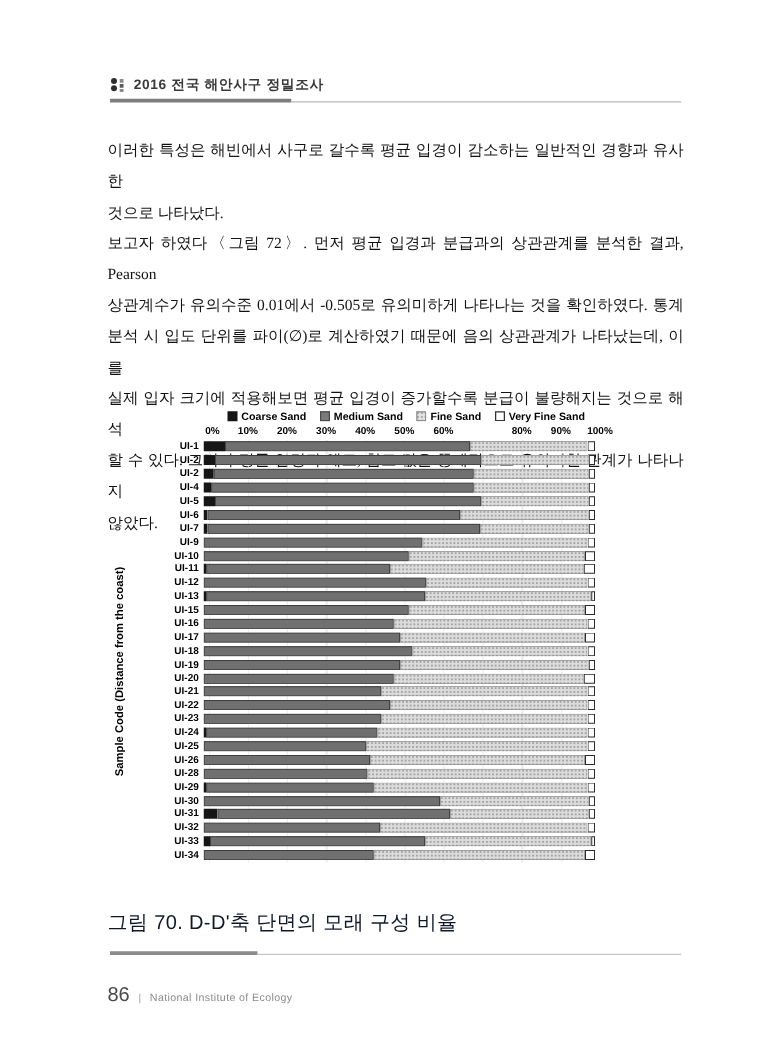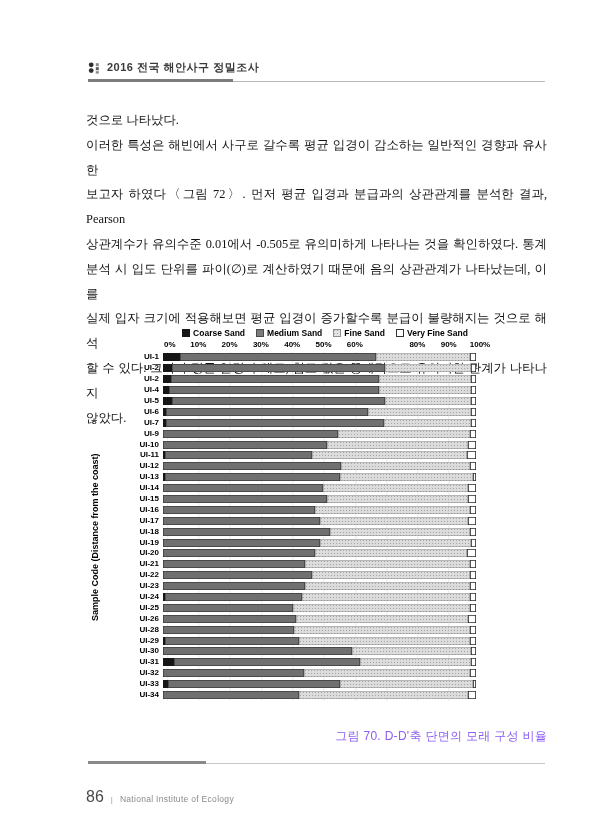--- a/index.html
+++ b/index.html
@@ -48,22 +48,22 @@
   .bar { position:relative; width:313px; height:8px; display:flex; }
   .seg { height:100%; }
   .seg-coarse { background:#161616; }
   .seg-medium { background:#707070; box-shadow:inset 0 0 0 0.7px #3d3d3d; }
   .seg-fine   { background:#dcdcdc; background-image:radial-gradient(#a5a5a5 26%, transparent 30%); background-size:3px 3px; box-shadow:inset 0 0 0 0.6px #909090; }
   .seg-vfine  { background:#ffffff; box-shadow:inset 0 0 0 0.8px #2a2a2a; }
 
   .ytitle { position:absolute; left:2px; top:26px; height:371px; display:flex; align-items:center; justify-content:center;
             writing-mode:vertical-rl; transform:rotate(180deg); font-size:9px; font-weight:bold; color:#000; }
 
-  .caption { position:absolute; left:86px; top:728px; width:461px; text-align:right;
-             font-size:12px; font-weight:500; color:#8b5cf6; letter-spacing:.3px; }
+  .caption { position:absolute; left:86px; top:728px; width:461px; text-align:left;
+             font-size:16px; font-weight:500; color:#0f172a; letter-spacing:.3px; }
 
   
   .footrule { position:absolute; left:88px; top:761px; right:64px; height:3px; display:flex; align-items:flex-start; }
   .footrule .dark { width:118px; height:3px; background:#8a8a8a; }
   .footrule .light { flex:1; height:1px; margin-top:2px; background:#c6c6c6; }
   .footer { position:absolute; left:86px; top:788px; display:flex; align-items:baseline; gap:7px; }
   .pageno { font-size:16px; color:#4a4a4a; font-family:"Liberation Sans", sans-serif; }
   .footsep { font-size:8px; color:#9a9a9a; }
   .org { font-size:8.5px; color:#8a8a8a; letter-spacing:.3px; }
 </style>
@@ -83,22 +83,22 @@
       </svg>
     </span>
     <span class="header-title">2016 전국 해안사구 정밀조사</span>
   </div>
   <div class="rule">
     <div class="dark"></div>
     <div class="light"></div>
   </div>
 
   <div class="bodytext" id="bodytext">
+      <div class="line">이러한 특성은 해빈에서 사구로 갈수록 평균 입경이 감소하는 일반적인 경향과 유사한</div>
       <div class="line lastline">것으로 나타났다.</div>
-      <div class="line">이러한 특성은 해빈에서 사구로 갈수록 평균 입경이 감소하는 일반적인 경향과 유사한</div>
       <div class="line">보고자 하였다〈그림 72〉. 먼저 평균 입경과 분급과의 상관관계를 분석한 결과, Pearson</div>
       <div class="line">상관계수가 유의수준 0.01에서 -0.505로 유의미하게 나타나는 것을 확인하였다. 통계</div>
       <div class="line">분석 시 입도 단위를 파이(∅)로 계산하였기 때문에 음의 상관관계가 나타났는데, 이를</div>
       <div class="line">실제 입자 크기에 적용해보면 평균 입경이 증가할수록 분급이 불량해지는 것으로 해석</div>
       <div class="line">할 수 있다. 그러나 평균 입경과 왜도, 첨도 값은 통계적으로 유의미한 관계가 나타나지</div>
       <div class="line lastline">않았다.</div>
     </div>
 
   <div class="chart">
     <div class="ytitle">Sample Code (Distance from the coast)</div>
@@ -235,28 +235,20 @@
           <div class="row">
             <span class="ylab">UI-13</span>
             <div class="bar">
               <div class="seg seg-coarse" style="width: 0.5%;"></div>
               <div class="seg seg-medium" style="width: 56%;"></div>
               <div class="seg seg-fine" style="width: 42.5%;"></div>
               <div class="seg seg-vfine" style="width: 1%;"></div>
             </div>
           </div>
           <div class="row">
-            <span class="ylab">UI-14</span>
-            <div class="bar">
-              <div class="seg seg-medium" style="width: 51%;"></div>
-              <div class="seg seg-fine" style="width: 46.5%;"></div>
-              <div class="seg seg-vfine" style="width: 2.5%;"></div>
-            </div>
-          </div>
-          <div class="row">
             <span class="ylab">UI-15</span>
             <div class="bar">
               <div class="seg seg-medium" style="width: 52.5%;"></div>
               <div class="seg seg-fine" style="width: 45%;"></div>
               <div class="seg seg-vfine" style="width: 2.5%;"></div>
             </div>
           </div>
           <div class="row">
             <span class="ylab">UI-16</span>
             <div class="bar">

